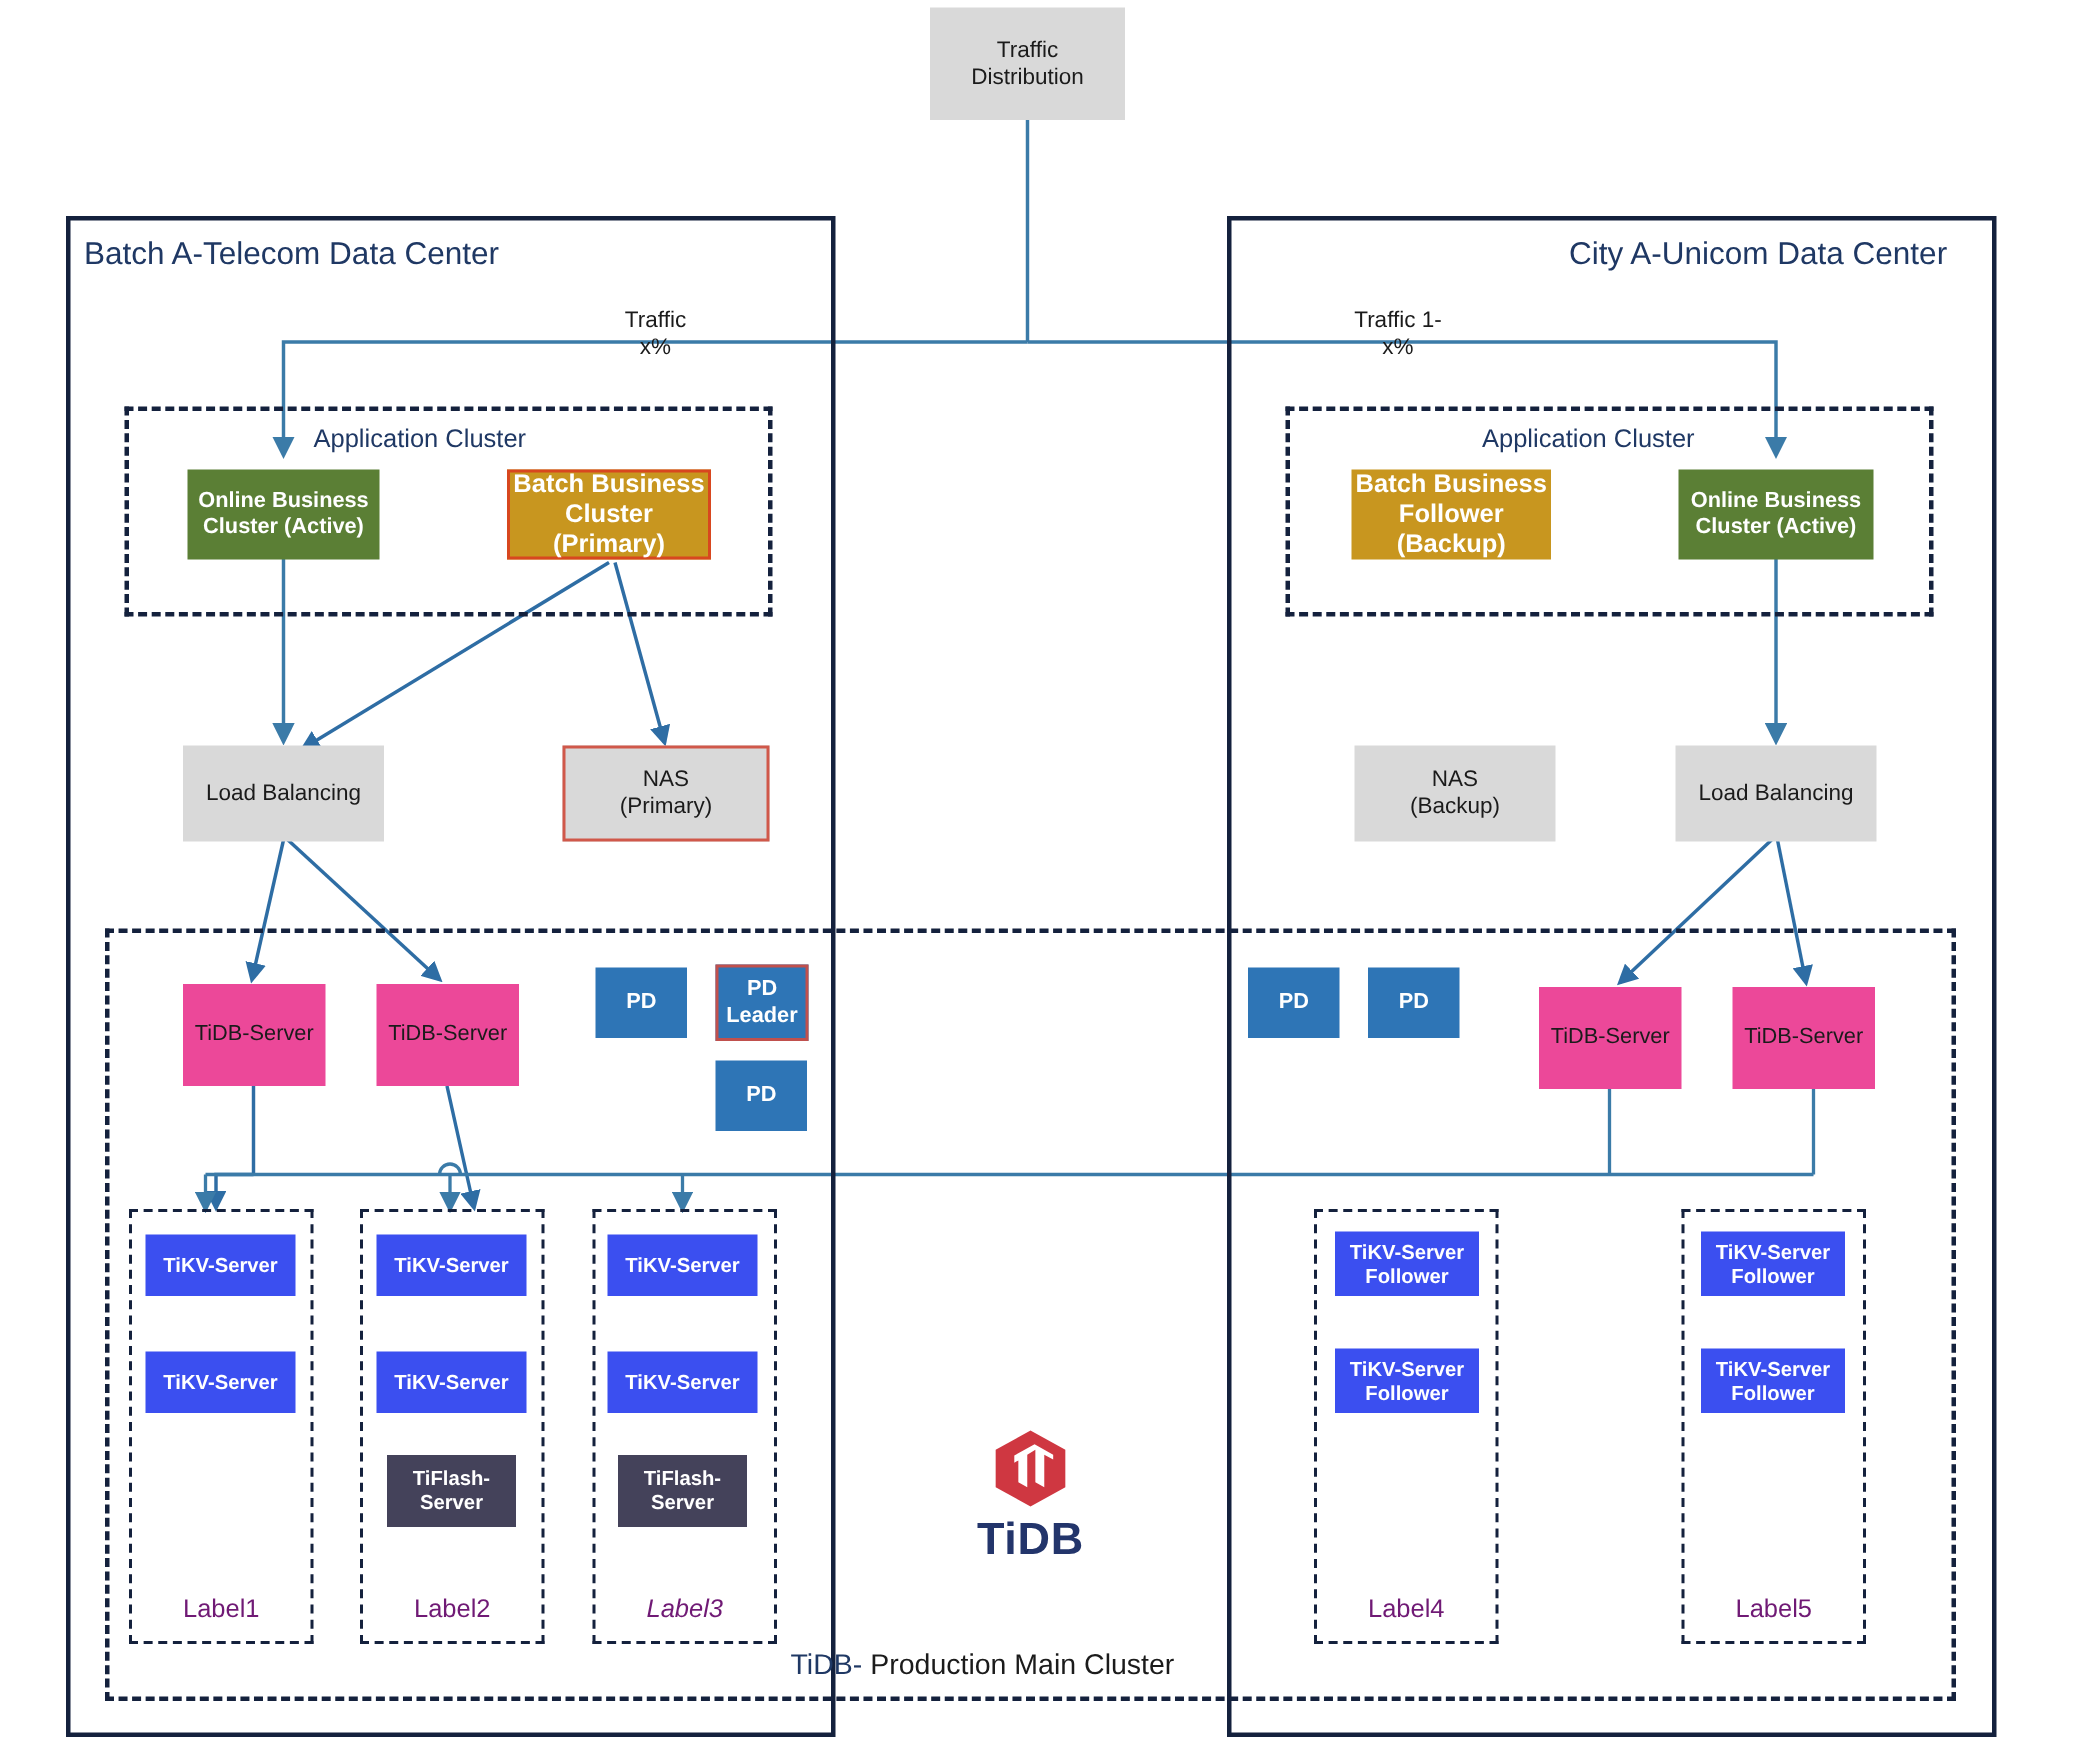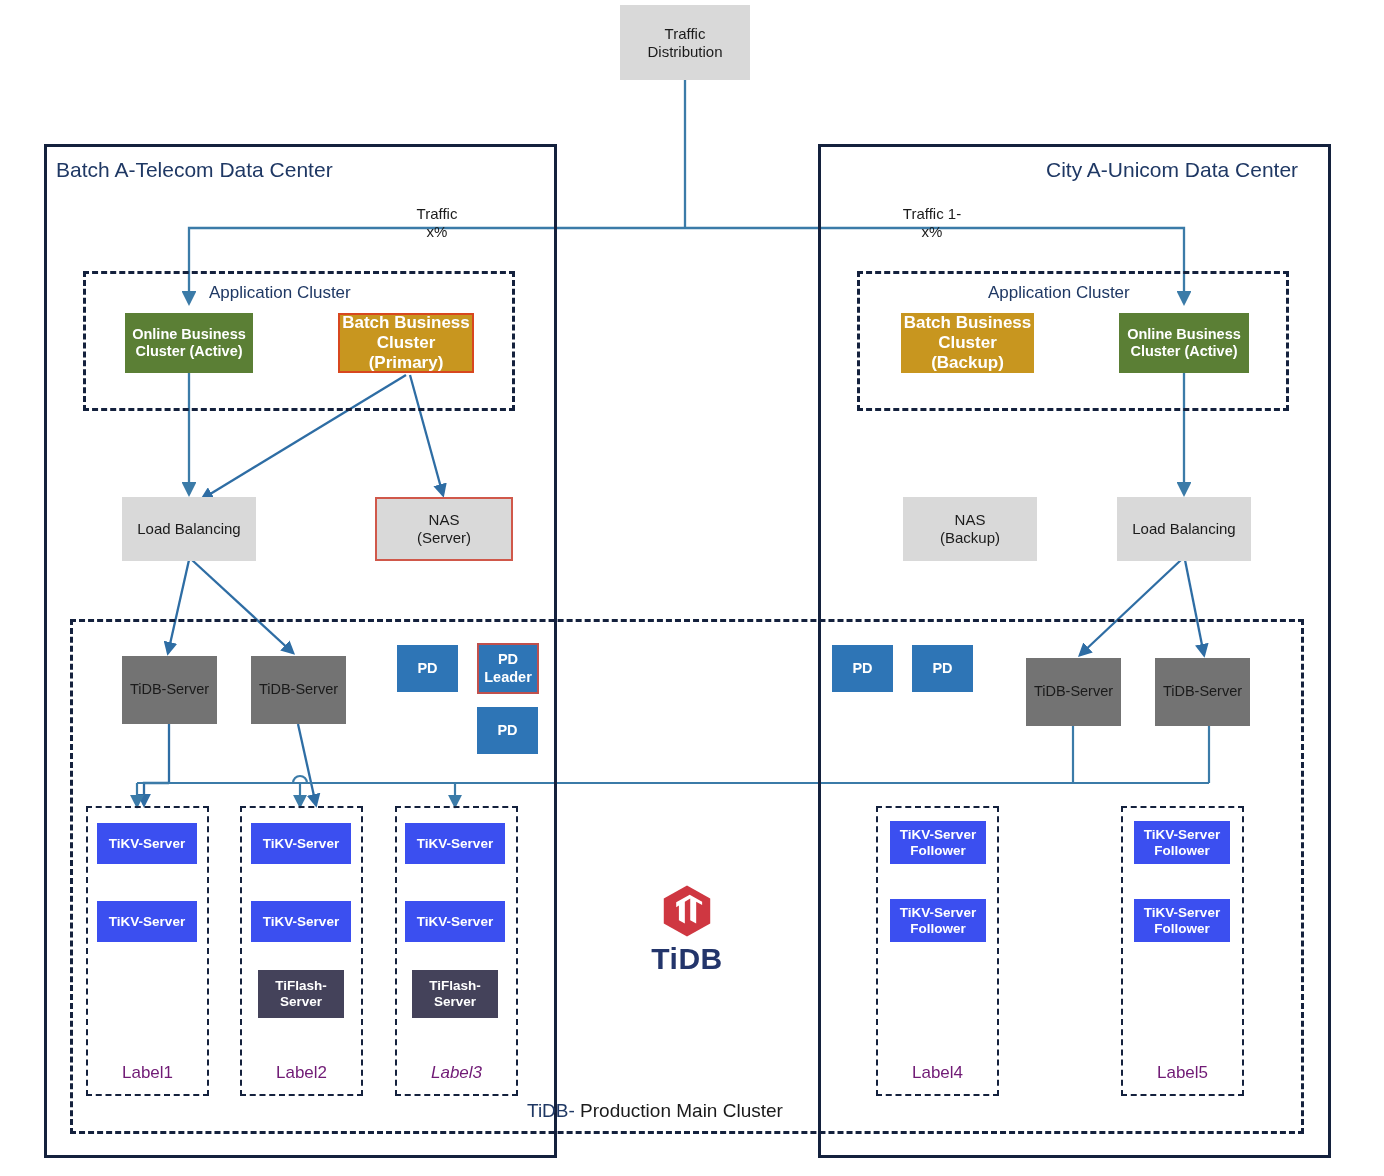--- a/index.html
+++ b/index.html
@@ -63,21 +63,21 @@
   }
   .app-amber {
     background: #c8961f;
     color: #ffffff;
     font-size: 17px;
     font-weight: 600;
   }
   .app-amber.red-border { border: 2.5px solid #d8471f; }
 
   .tidb-server {
-    background: #737373;
+    background: #ec4899;
     color: #1b1b1b;
     font-size: 14.5px;
   }
   .pd-box {
     background: #2e75b6;
     color: #ffffff;
     font-size: 14.5px;
     font-weight: 600;
   }
   .pd-box.red-border { border: 2.5px solid #c0504d; }
@@ -193,37 +193,37 @@
 <div class="abs node app-amber red-border" style="left:338px; top:313px; width:136px; height:60px; flex-direction:column;">
   <span>Batch Business</span>
   <span>Cluster (Primary)</span>
 </div>
 
 <div class="abs node grey-box" style="left:122px; top:497px; width:134px; height:64px; flex-direction:column;">
   <span>Load Balancing</span>
 </div>
 <div class="abs node grey-box red-border" style="left:375px; top:497px; width:138px; height:64px; flex-direction:column;">
   <span>NAS</span>
-  <span>(Server)</span>
+  <span>(Primary)</span>
 </div>
 
 <div class="abs dc-frame" style="left:818px; top:144px; width:513px; height:1014px;"></div>
 <div class="abs dc-title" style="left:1046px; top:158px;">City A-Unicom Data Center</div>
 
 <div class="abs traffic-label" style="left:862px; top:205px; width:140px;">
   <div>Traffic 1-</div>
   <div>x%</div>
 </div>
 
 <div class="abs dashed-frame" style="left:857px; top:271px; width:432px; height:140px;"></div>
 <div class="abs section-title" style="left:988px; top:283px;">Application Cluster</div>
 
 <div class="abs node app-amber" style="left:901px; top:313px; width:133px; height:60px; flex-direction:column;">
   <span>Batch Business</span>
-  <span>Cluster (Backup)</span>
+  <span>Follower (Backup)</span>
 </div>
 <div class="abs node app-green" style="left:1119px; top:313px; width:130px; height:60px; flex-direction:column;">
   <span>Online Business</span>
   <span>Cluster (Active)</span>
 </div>
 
 <div class="abs node grey-box" style="left:903px; top:497px; width:134px; height:64px; flex-direction:column;">
   <span>NAS</span>
   <span>(Backup)</span>
 </div>
@@ -315,21 +315,21 @@
 <div class="abs node tikv-box" style="left:1134px; top:821px; width:96px; height:43px; flex-direction:column;">
   <span>TiKV-Server</span>
   <span>Follower</span>
 </div>
 <div class="abs node tikv-box" style="left:1134px; top:899px; width:96px; height:43px; flex-direction:column;">
   <span>TiKV-Server</span>
   <span>Follower</span>
 </div>
 <div class="abs label-text" style="left:1121px; top:1063px; width:123px;">Label5</div>
 
-<div class="abs" style="left:646px; top:884px; width:82px; height:92px; display:flex; flex-direction:column; align-items:center;">
+<div class="abs" style="left:646px; top:952px; width:82px; height:92px; display:flex; flex-direction:column; align-items:center;">
   <svg width="66" height="66" viewBox="0 0 100 100">
     <polygon points="50,3 93,27 93,73 50,97 7,73 7,27" fill="#cf3741"></polygon>
     <path d="M 30 34 L 55 20 L 78 33 L 78 39 L 67 33 L 67 73 L 56 67 L 56 27 L 46 33 L 46 73 L 35 67 L 35 40 L 30 43 Z" fill="#ffffff"></path>
   </svg>
   <div class="tidb-wordmark" style="margin-top:4px;">TiDB</div>
 </div>
 
 <div class="abs cluster-caption" style="left:527px; top:1100px;">
   <span class="hl">TiDB-</span><span> Production Main Cluster</span>
 </div>

